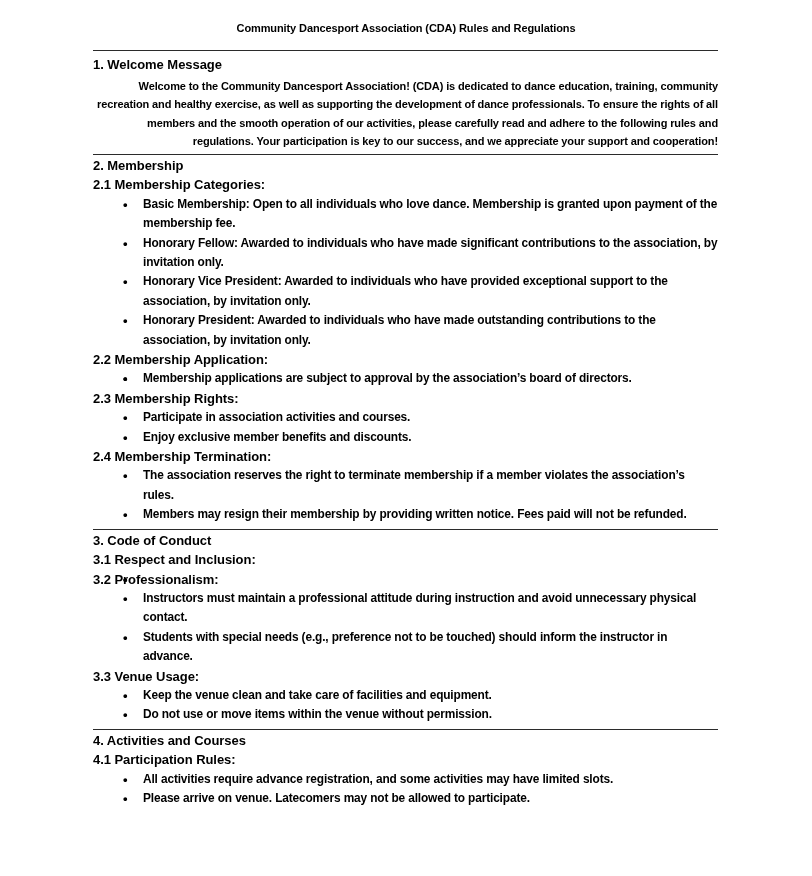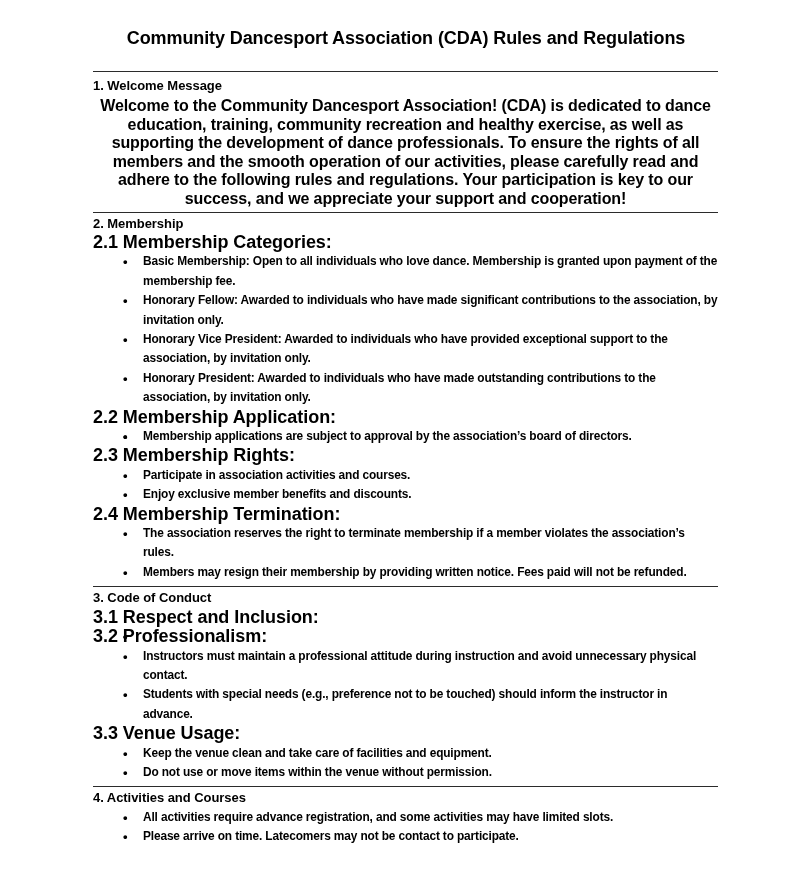--- a/index.html
+++ b/index.html
@@ -15,25 +15,25 @@
     overflow: hidden;
   }
   .page {
     position: relative;
     width: 812px;
     height: 876px;
     box-sizing: border-box;
     padding: 0;
   }
   .doc-title {
-    font-size: 18px;
+    font-size: 11px;
     font-weight: bold;
     text-align: center;
     letter-spacing: -0.1px;
-    margin: 12px;
+    margin: 6px;
     padding: 16px 0 9px 0;
     line-height: 1.2;
   }
   .rule {
     height: 0;
     border: none;
     border-top: 1.6px solid #2b2b2b;
     margin: 0 94px 0 93px;
   }
   .content {
@@ -44,34 +44,34 @@
     font-weight: bold;
     line-height: 19.4px;
     margin: 0;
     padding-top: 4px;
     letter-spacing: -0.05px;
   }
   .h2.tight {
     padding-top: 1px;
   }
   .h3 {
-    font-size: 18px;
+    font-size: 13px;
     font-weight: bold;
     line-height: 19.4px;
     margin: 0;
     letter-spacing: -0.05px;
   }
   .body-para {
-    font-size: 16px;
+    font-size: 11px;
     font-weight: bold;
     line-height: 18.6px;
     margin: 0;
     padding-top: 2px;
     padding-bottom: 3px;
-    text-align: center;
+    text-align: right;
     letter-spacing: -0.12px;
   }
   ul.bullets {
     list-style: none;
     margin: 0;
     padding: 0;
   }
   ul.bullets > li {
     position: relative;
     font-size: 11.9px;
@@ -160,20 +160,21 @@
       <li><span class="bullet-dot">•</span><span>Do not use or move items within the venue without permission.</span></li>
     </ul>
     <div class="rule-gap-top"></div>
   </div>
 
   <hr class="rule">
 
   <div class="content">
     <div class="h2 tight">4. Activities and Courses</div>
 
+    <div class="h3">4.1 Participation Rules:</div>
     <ul class="bullets">
       <li><span class="bullet-dot">•</span><span>All activities require advance registration, and some activities may have limited slots.</span></li>
-      <li><span class="bullet-dot">•</span><span>Please arrive on time. Latecomers may not be contact to participate.</span></li>
+      <li><span class="bullet-dot">•</span><span>Please arrive on venue. Latecomers may not be allowed to participate.</span></li>
     </ul>
 
   </div>
 
 </div>
 
 </body></html>

